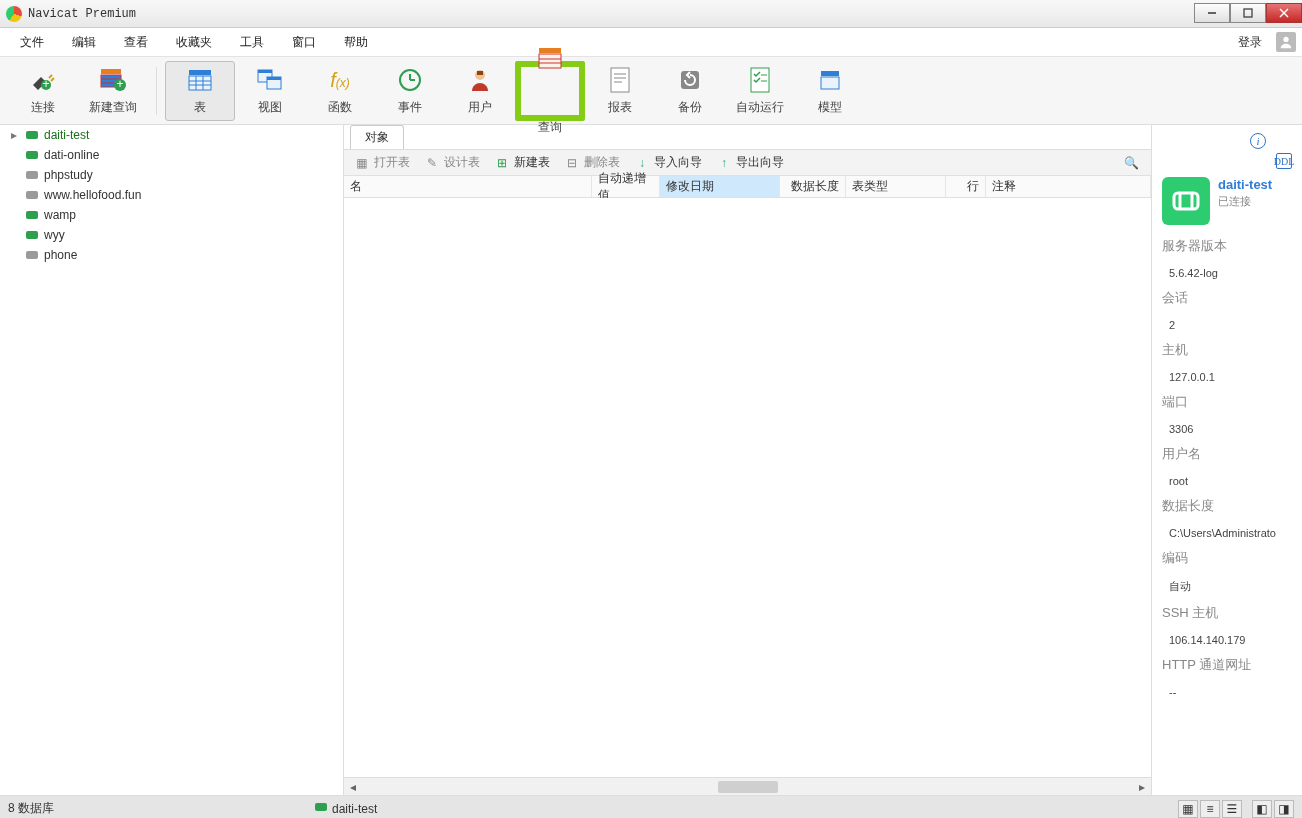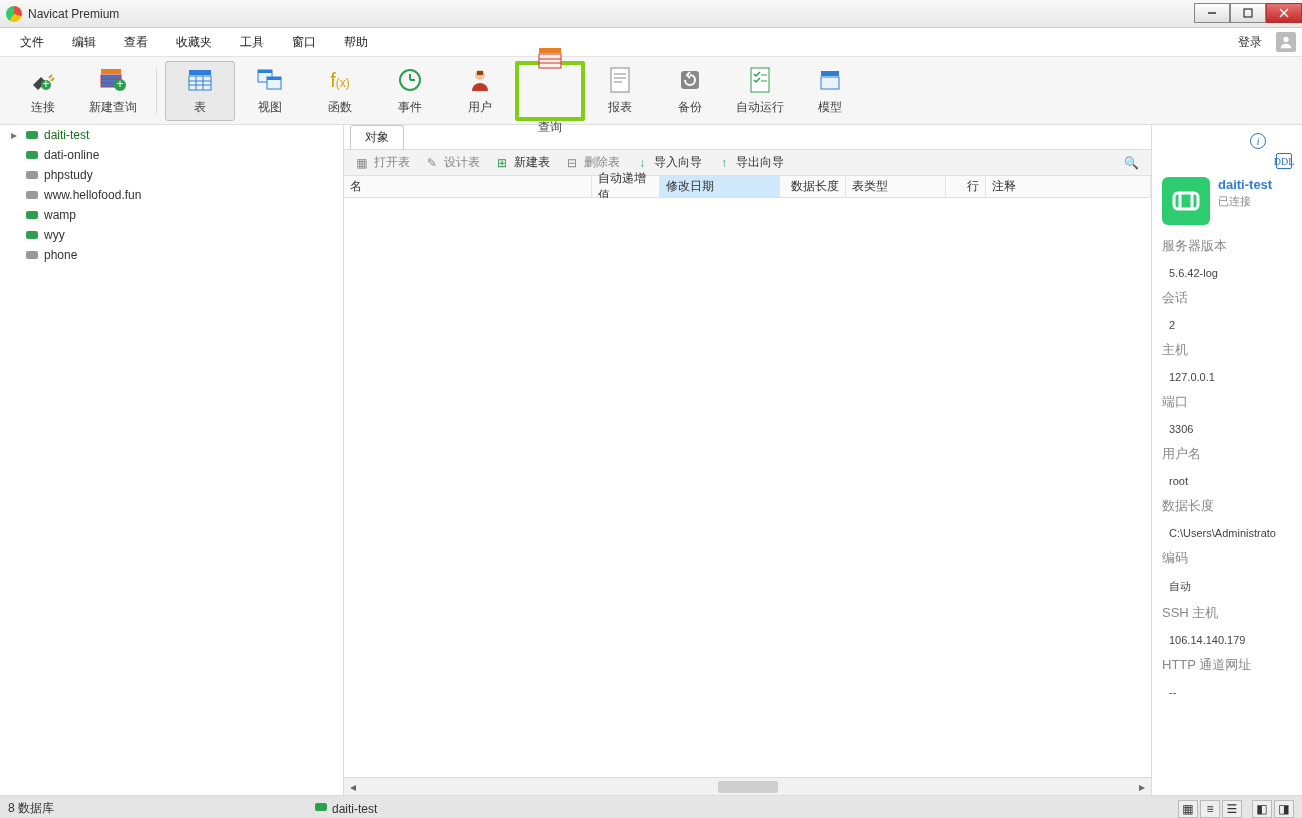--- a/index.html
+++ b/index.html
@@ -1,39 +1,39 @@
 <!DOCTYPE html>
 <html><head>
 <meta charset="utf-8">
 <style>
 * { margin: 0; padding: 0; box-sizing: border-box; font-family: "Microsoft YaHei", "Segoe UI", sans-serif; font-size: 12px; }
 body { background: #fff; overflow: hidden; }
 
 
 .titlebar { height: 28px; background: linear-gradient(#f8f8f8,#e8e8e8); border-bottom: 1px solid #ccc; display:flex; align-items:center; padding-left:6px; }
 .titlebar .app-icon { width:16px; height:16px; border-radius:50%; background: conic-gradient(#e74c3c 0 30%, #f1c40f 30% 60%, #2ecc71 60% 100%); margin-right:6px; }
-.titlebar .title { color:#333; }
+.titlebar .title { color:#333;font-family:Liberation Mono, monospace; }
 .winbtns { margin-left:auto; display:flex; }
 .winbtn { width:36px; height:20px; border:1px solid #888; display:flex; align-items:center; justify-content:center; background:linear-gradient(#fdfdfd,#e0e0e0); margin-top:-1px; }
 .winbtn.close { background:linear-gradient(#e57373,#c62828); color:#fff; border-color:#a33; }
 .winbtn svg { width:10px; height:10px; }
 
 
 .menubar { height:29px; display:flex; align-items:center; padding:0 6px; border-bottom:1px solid #e3e3e3; }
 .menubar .menuitem { padding:4px 14px; color:#222; cursor:default; }
 .menubar .spacer { flex:1; }
 .menubar .login { padding:4px 8px; color:#333; }
 .menubar .avatar { width:20px; height:20px; background:#bbb; border-radius:2px; margin-left:6px; display:flex; align-items:center; justify-content:center; }
 .menubar .avatar svg { width:14px; height:14px; fill:#fff; }
 
 
 .toolbar { height:68px; background:#f6f6f6; border-bottom:1px solid #ddd; display:flex; align-items:center; padding:0 8px; gap:0; }
 .tbtn { width:70px; height:60px; display:flex; flex-direction:column; align-items:center; justify-content:center; gap:4px; border:1px solid transparent; color:#333; cursor:default; }
 .tbtn.active { background:#e9e9e9; border:1px solid #bfbfbf; border-radius:3px; }
-.tbtn.highlight { border:4px solid #84cc16; border-radius:2px;gap:48px; }
+.tbtn.highlight { border:6px solid #84cc16; border-radius:2px;gap:48px; }
 .tbtn .ticon { width:30px; height:30px; display:flex; align-items:center; justify-content:center; }
 .tbtn .tlabel { font-size:12px; color:#444; }
 .toolbar .sep { width:1px; height:48px; background:#ddd; margin:0 8px; }
 
 
 .main { display:flex; height: calc(818px - 28px - 26px - 68px - 26px); }
 .sidebar { width:344px; border-right:1px solid #ddd; background:#fff; overflow:auto; }
 .conn-item { display:flex; align-items:center; height:20px; padding-left:8px; gap:4px; color:#333; }
 .conn-item .tree-arrow { width:12px; display:inline-flex; justify-content:center; color:#777; }
 .conn-item .cicon { width:16px; height:16px; display:inline-flex; align-items:center; justify-content:center; }
@@ -169,21 +169,21 @@
           <rect x="3" y="3" width="14" height="12" fill="#eaf2fb" stroke="#2f7ed8"></rect>
           <rect x="12" y="10" width="14" height="12" fill="#eaf2fb" stroke="#2f7ed8"></rect>
           <rect x="3" y="3" width="14" height="3" fill="#2f7ed8"></rect>
           <rect x="12" y="10" width="14" height="3" fill="#2f7ed8"></rect>
         </svg>
       </div>
     <div class="tlabel">视图</div>
   </div>
   <div class="tbtn">
     <div class="ticon">
-        <span style="font-size:20px;color:#d4a017;">f<span style="font-size:12px;">(x)</span></span>
+        <span style="font-style:italic;font-size:20px;color:#d4a017;">f<span style="font-size:12px;">(x)</span></span>
       </div>
     <div class="tlabel">函数</div>
   </div>
   <div class="tbtn">
     <div class="ticon">
         <svg width="26" height="26" viewBox="0 0 26 26">
           <circle cx="13" cy="13" r="10" fill="none" stroke="#2e9e4f" stroke-width="2"></circle>
           <line x1="13" y1="13" x2="13" y2="7" stroke="#2e9e4f" stroke-width="2"></line>
           <line x1="13" y1="13" x2="18" y2="13" stroke="#2e9e4f" stroke-width="2"></line>
         </svg>

